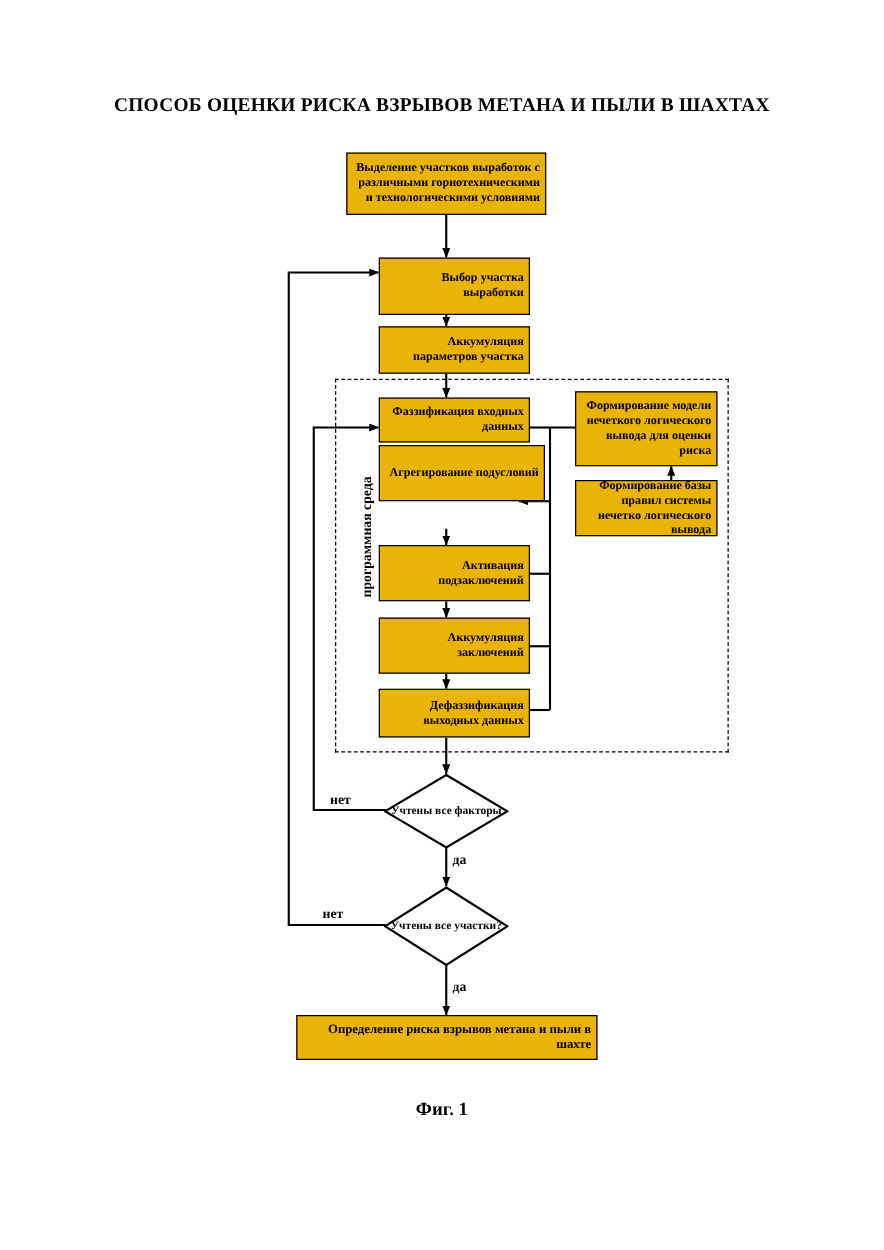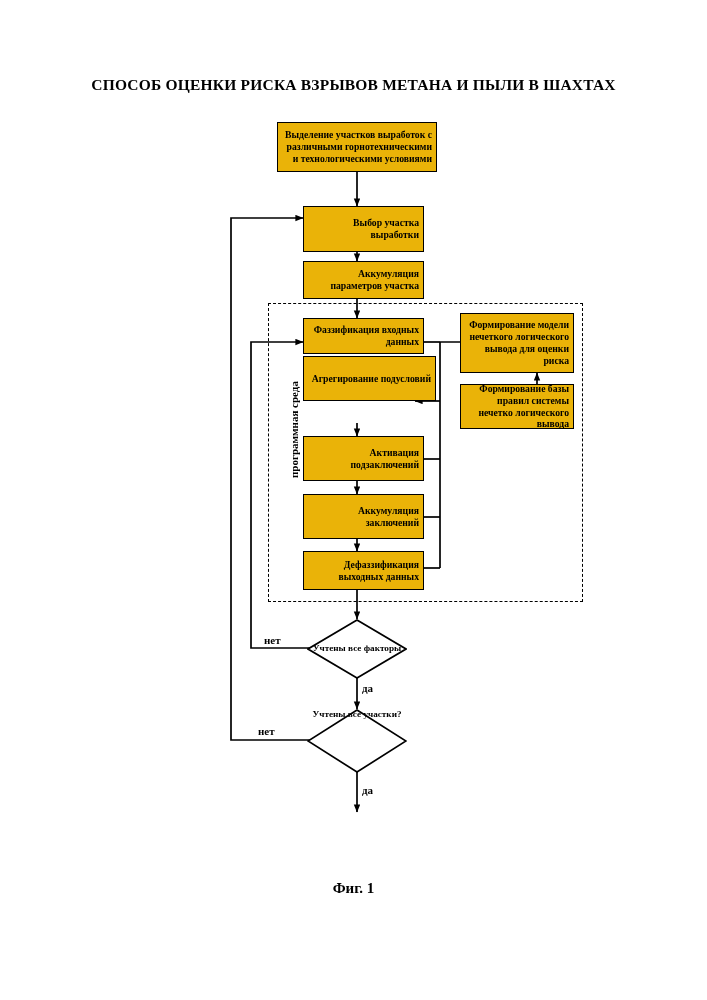--- a/index.html
+++ b/index.html
@@ -136,38 +136,41 @@
   </div>
 
   <div class="node" style="left:460px;top:313px;width:114px;height:60px;font-family:Liberation Serif, serif;">
     <span>Формирование модели нечеткого логического вывода для оценки риска</span>
   </div>
 
   <div class="node" style="left:460px;top:384px;width:114px;height:45px;">
     <span>Формирование базы правил системы нечетко логического вывода</span>
   </div>
 
+  <div class="node" style="left:237px;top:812px;width:241px;height:36px;font-size:10.2px;">
+    <span>Определение риска взрывов метана и пыли в шахте</span>
+  </div>
 
   <div style="position:absolute;left:307px;top:619px;width:100px;height:60px;">
     <svg width="100" height="60" viewBox="0 0 100 60" style="position:absolute;left:0;top:0;">
       <polygon points="50,1 99,30 50,59 1,30" fill="#fff" stroke="#000" stroke-width="1.7"></polygon>
     </svg>
     <div style="position:absolute;left:0;top:0;width:100px;height:60px;display:flex;
                 align-items:center;justify-content:center;text-align:center;
                 font-size:9.2px;font-weight:bold;line-height:1.2;">
       <span>Учтены все факторы</span>
     </div>
   </div>
 
   <div style="position:absolute;left:307px;top:709px;width:100px;height:64px;">
     <svg width="100" height="64" viewBox="0 0 100 64" style="position:absolute;left:0;top:0;">
       <polygon points="50,1 99,32 50,63 1,32" fill="#fff" stroke="#000" stroke-width="1.7"></polygon>
     </svg>
     <div style="position:absolute;left:0;top:0;width:100px;height:64px;display:flex;
-                align-items:flex-start;justify-content:center;text-align:center;
+                align-items:center;justify-content:center;text-align:center;
                 font-size:9.2px;font-weight:bold;line-height:1.2;">
       <span>Учтены все участки?</span>
     </div>
   </div>
 
   <div class="edgelabel" style="left:264px;top:634px;">нет</div>
   <div class="edgelabel" style="left:362px;top:682px;">да</div>
   <div class="edgelabel" style="left:258px;top:725px;">нет</div>
   <div class="edgelabel" style="left:362px;top:784px;">да</div>
 

